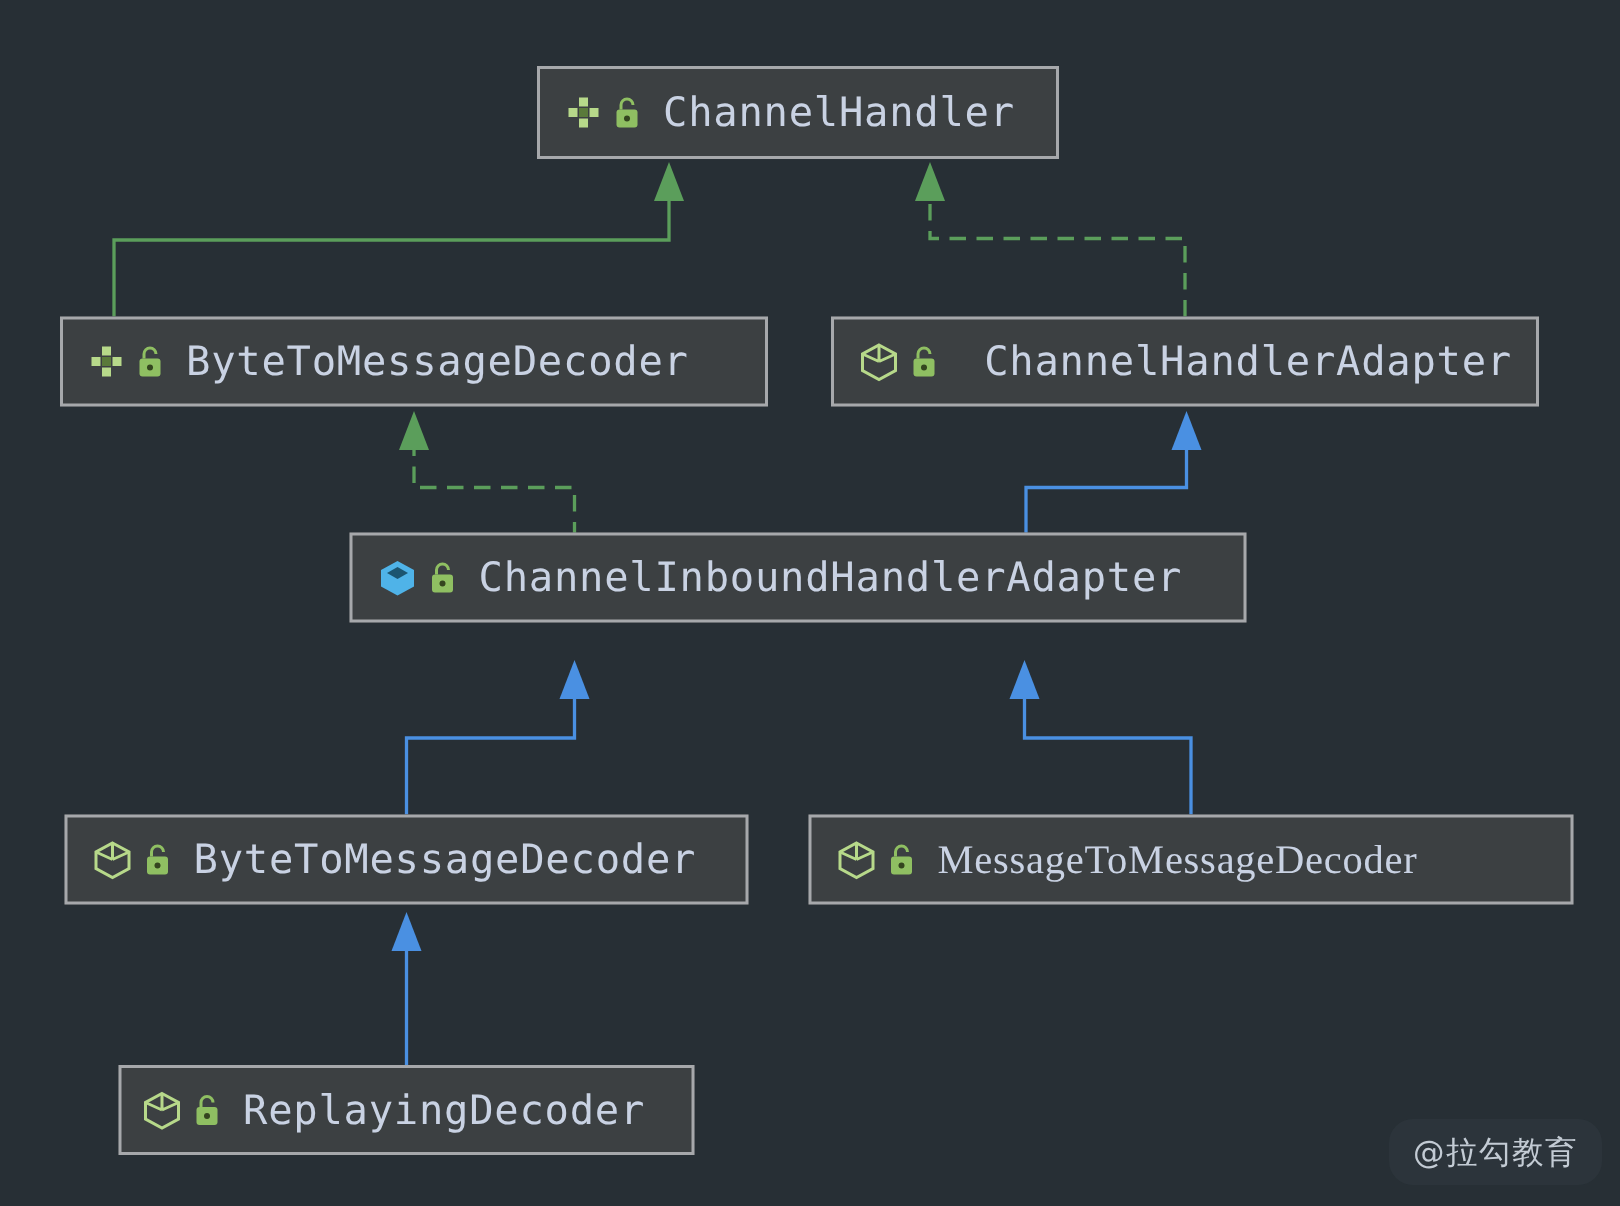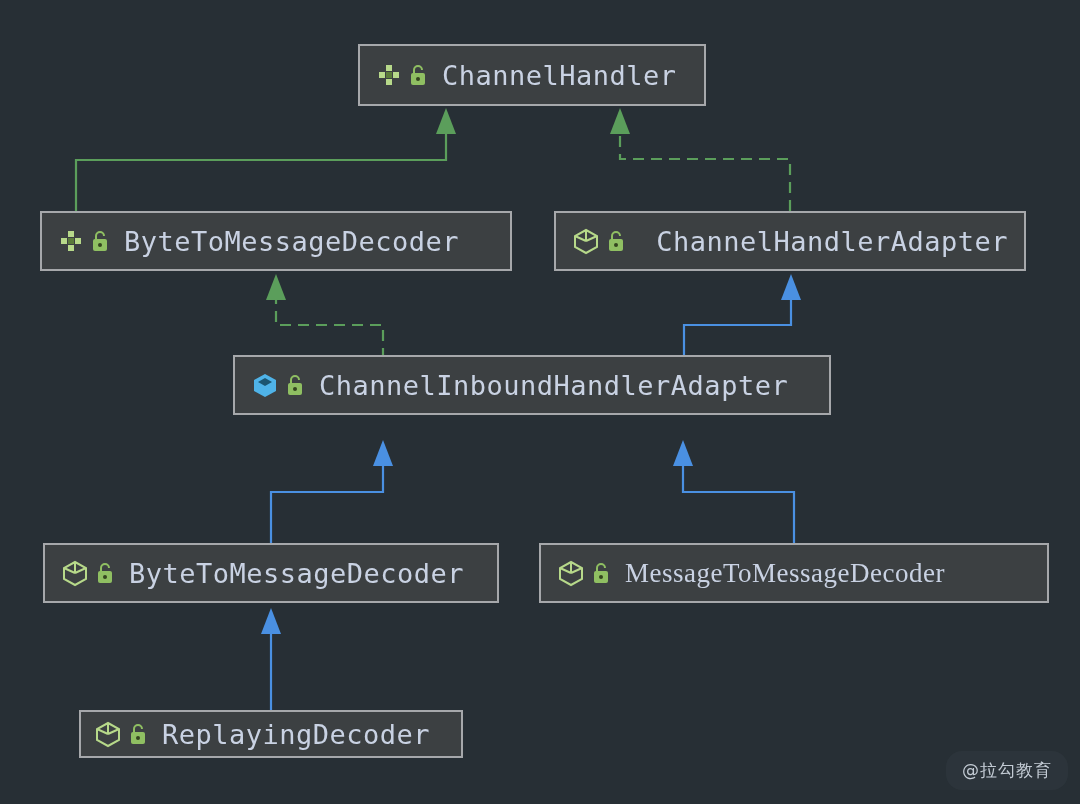--- a/index.html
+++ b/index.html
@@ -56,21 +56,21 @@
   
   #watermark {
     position: absolute;
     right: 12px;
     bottom: 14px;
     background: rgba(44, 53, 60, 0.92);
     border-radius: 16px;
     padding: 8px 16px;
     color: #c3cbd4;
     font-family: "DejaVu Sans", "Liberation Sans", sans-serif;
-    font-size: 17px;
+    font-size: 21px;
     letter-spacing: 1px;
     z-index: 5;
   }
 </style>
 </head>
 <body>
 
 <div id="canvas">
 
   <svg id="edges" viewBox="0 0 1080 804" width="1080" height="804">
@@ -213,21 +213,21 @@
       </svg>
       <svg class="ico ico-lock" width="20" height="24" viewBox="0 0 20 24">
         <path d="M6 10 V7 a4 4 0 0 1 8 0" fill="none" stroke="#8fbf62" stroke-width="2"></path>
         <rect x="3" y="10" width="14" height="12" rx="2" fill="#8fbf62"></rect>
         <circle cx="10" cy="16" r="2" fill="#34451f"></circle>
       </svg>
     </span>
     <span class="label">MessageToMessageDecoder</span>
   </div>
 
-  <div class="node" style="left:79px; top:710px; width:384px; height:48px;padding-left:13px;">
+  <div class="node" style="left:79px; top:710px; width:384px; height:60px;padding-left:13px;">
     <span class="icons">
       <svg class="ico ico-class" width="28" height="28" viewBox="0 0 28 28">
         <path d="M14 3 L25 9 V20 L14 26 L3 20 V9 Z" fill="none" stroke="#b7d98a" stroke-width="2"></path>
         <path d="M14 3 L14 14 M14 14 L25 9 M14 14 L3 9" fill="none" stroke="#b7d98a" stroke-width="2"></path>
       </svg>
       <svg class="ico ico-lock" width="20" height="24" viewBox="0 0 20 24">
         <path d="M6 10 V7 a4 4 0 0 1 8 0" fill="none" stroke="#8fbf62" stroke-width="2"></path>
         <rect x="3" y="10" width="14" height="12" rx="2" fill="#8fbf62"></rect>
         <circle cx="10" cy="16" r="2" fill="#34451f"></circle>
       </svg>

